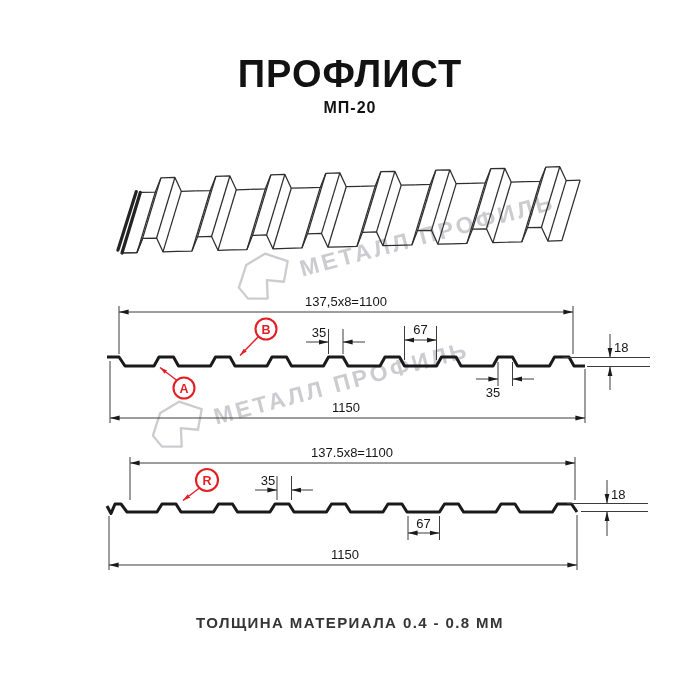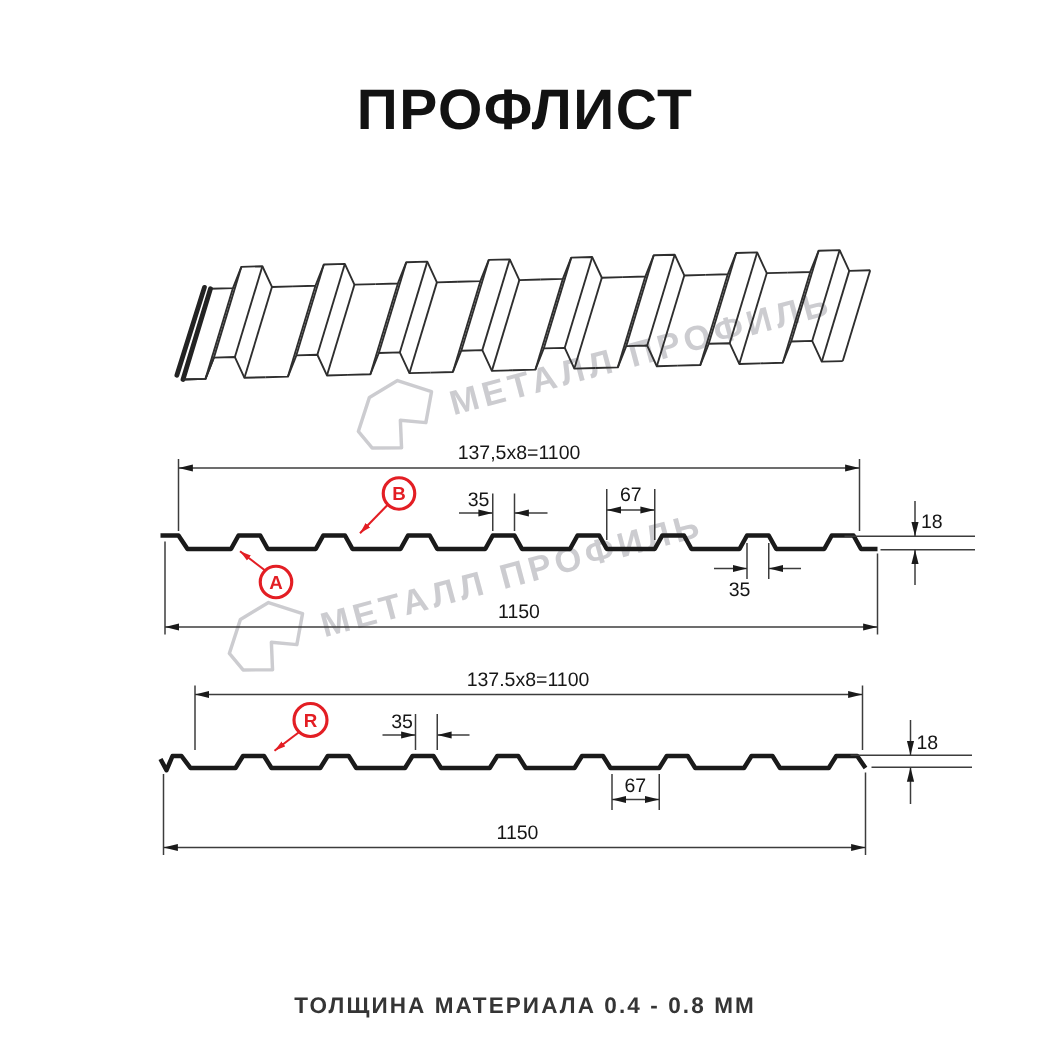--- a/index.html
+++ b/index.html
@@ -17,21 +17,21 @@
   .title{
     position:absolute;top:53px;left:0;width:700px;text-align:center;
     font-size:38px;font-weight:bold;letter-spacing:1px;color:var(--text);
   }
   .subtitle{
     position:absolute;top:99px;left:0;width:700px;text-align:center;
     font-size:16px;font-weight:600;letter-spacing:1px;color:var(--text);
   }
   .footer-note{
     position:absolute;top:614px;left:0;width:700px;text-align:center;
-    font-size:15px;font-weight:600;letter-spacing:1.4px;color:#353535;margin-top:48px;
+    font-size:15px;font-weight:600;letter-spacing:1.4px;color:#353535;
   }
   svg.draw{position:absolute;left:0;top:0;}
   .profile{stroke:var(--line);stroke-width:3;fill:none;stroke-linejoin:round;stroke-linecap:butt;}
   .sheet3d{stroke:#2e2e2e;stroke-width:1.25;fill:none;stroke-linejoin:round;}
   .sheet3d-heavy{stroke:#232323;stroke-width:3.2;fill:none;stroke-linecap:round;}
   .dimline{stroke:var(--thin);stroke-width:1;fill:none;}
   .dim-label{fill:#161616;font-size:13px;font-family:"Liberation Sans","DejaVu Sans",sans-serif;}
   .wm{fill:var(--watermark);font-size:23px;font-weight:bold;letter-spacing:3px;
       font-family:"Liberation Sans","DejaVu Sans",sans-serif;}
   .wm-logo{stroke:var(--watermark);stroke-width:2.3;fill:none;stroke-linejoin:round;}
@@ -39,20 +39,21 @@
   .redcircle{stroke:var(--accent-red);stroke-width:2.1;fill:#ffffff;}
   .redletter{fill:var(--accent-red);font-size:12.5px;font-weight:bold;text-anchor:middle;
       font-family:"Liberation Sans","DejaVu Sans",sans-serif;}
 </style>
 </head>
 <body>
 
 <div class="stage">
 
   <div class="title">ПРОФЛИСТ</div>
+  <div class="subtitle">МП-20</div>
 
   <svg class="draw" width="700" height="700" viewBox="0 0 700 700">
 
     <defs>
       <marker id="arr" markerWidth="12" markerHeight="8" refX="9.6" refY="3" orient="auto-start-reverse" markerUnits="userSpaceOnUse">
         <path d="M0,0.6 L9.6,3 L0,5.4 Z" fill="#1a1a1a"></path>
       </marker>
       <marker id="arrR" markerWidth="9" markerHeight="7" refX="7.5" refY="2.5" orient="auto-start-reverse" markerUnits="userSpaceOnUse">
         <path d="M0,0.4 L7.5,2.5 L0,4.6 Z" fill="#e31e24"></path>
       </marker>

